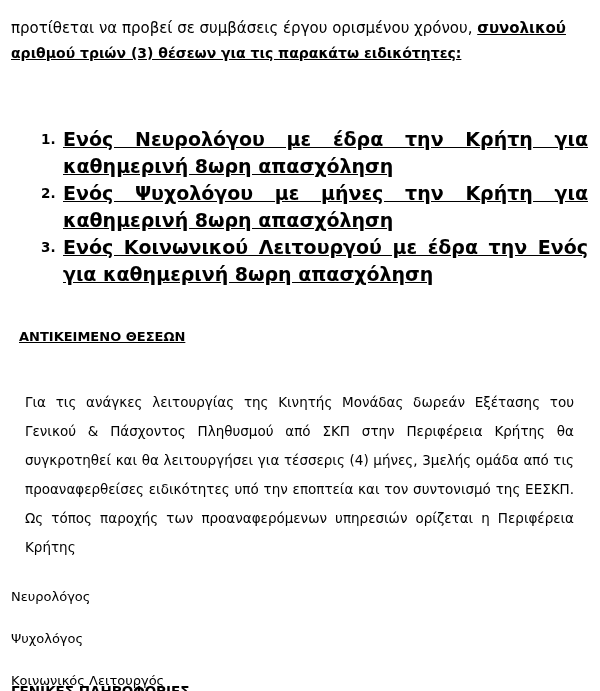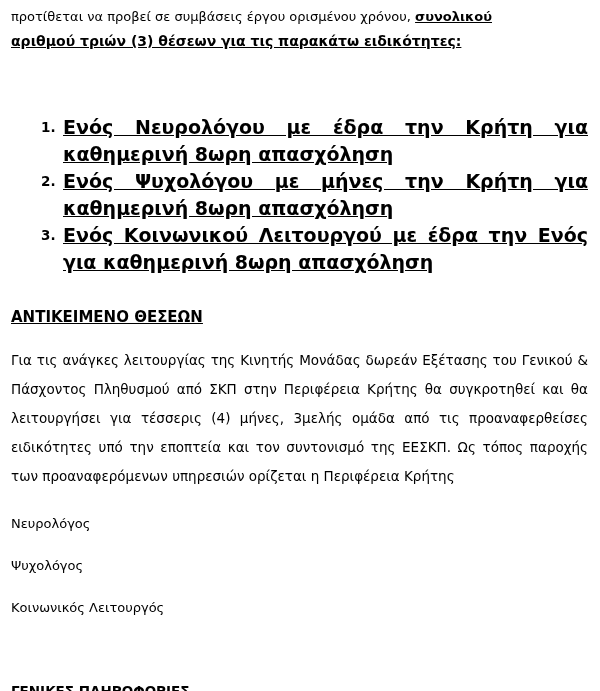--- a/index.html
+++ b/index.html
@@ -15,26 +15,26 @@
     color: #000000;
   }
   .page {
     position: relative;
     width: 600px;
     height: 691px;
     box-sizing: border-box;
     padding: 0 12px 0 11px;
   }
   .intro {
-    font-size: 13px;
+    font-size: 15px;
     line-height: 25px;
     text-align: justify;
     text-justify: inter-word;
     margin: 0;
-    padding-top: 4px;
+    padding-top: 16px;
   }
   .intro .lead {
     letter-spacing: 0px;
   }
   .intro .bold-underline {
     font-weight: bold;
     text-decoration: underline;
   }
   .intro-line2 {
     font-size: 14px;
@@ -73,35 +73,35 @@
     text-decoration: none;
     font-size: 13.5px;
   }
   ol.positions li .txt {
     display: block;
   }
   .section-gap {
     height: 30px;
   }
   .section-heading {
-    font-size: 15px;
+    font-size: 13px;
     font-weight: bold;
     text-decoration: underline;
     line-height: 22px;
-    margin: 0;
+    margin: 8px;
   }
   .body-gap {
     height: 18px;
   }
   .body-par {
     font-size: 13.5px;
     line-height: 29px;
     text-align: justify;
     text-justify: inter-word;
-    margin: 0;
+    margin: 14px;
   }
   .role-line {
     font-size: 13px;
     line-height: 42px;
     margin: 0;
   }
   .roles {
     margin-top: 12px;
   }
   .footer-heading {

